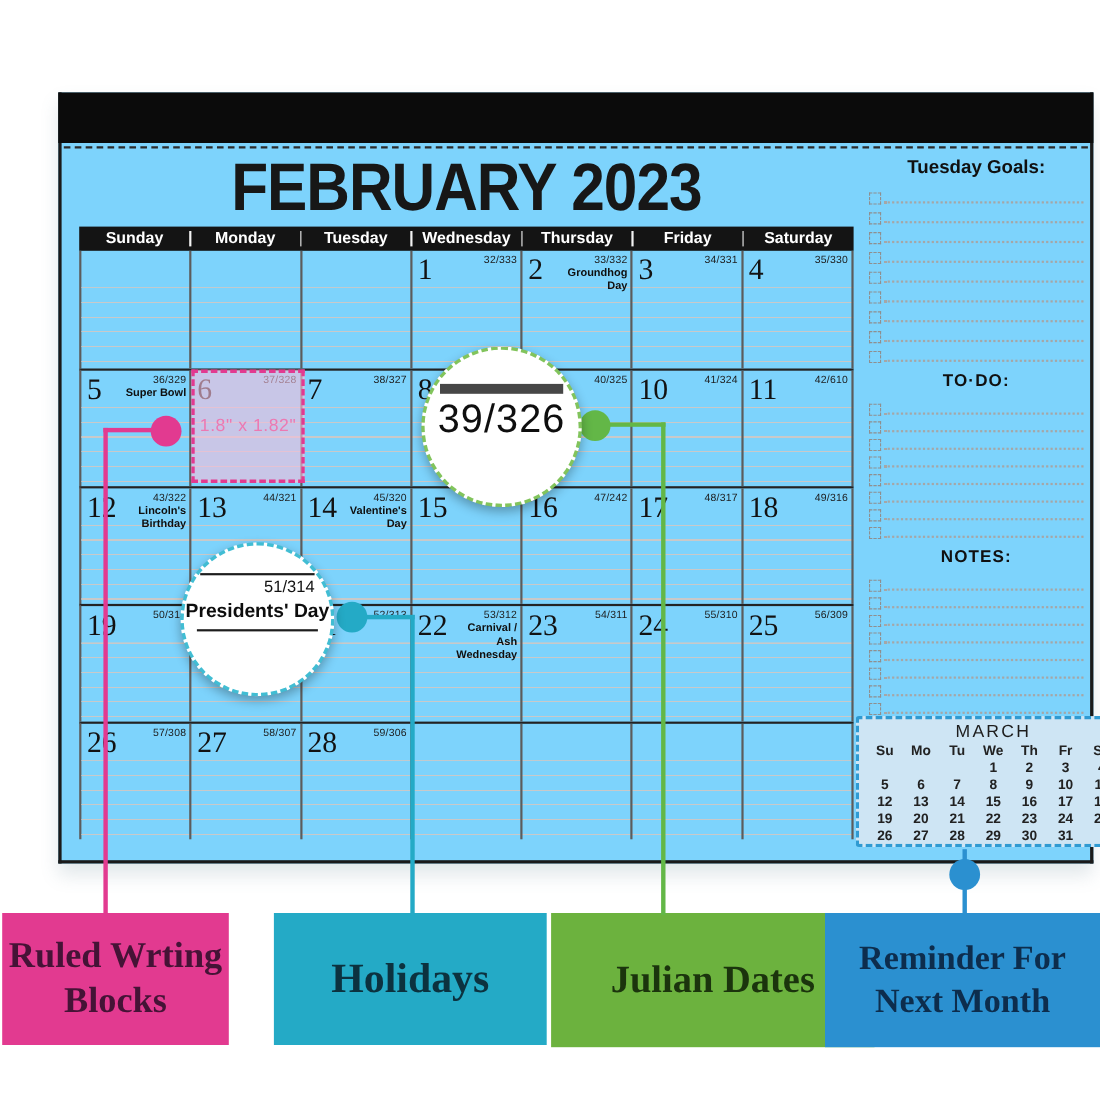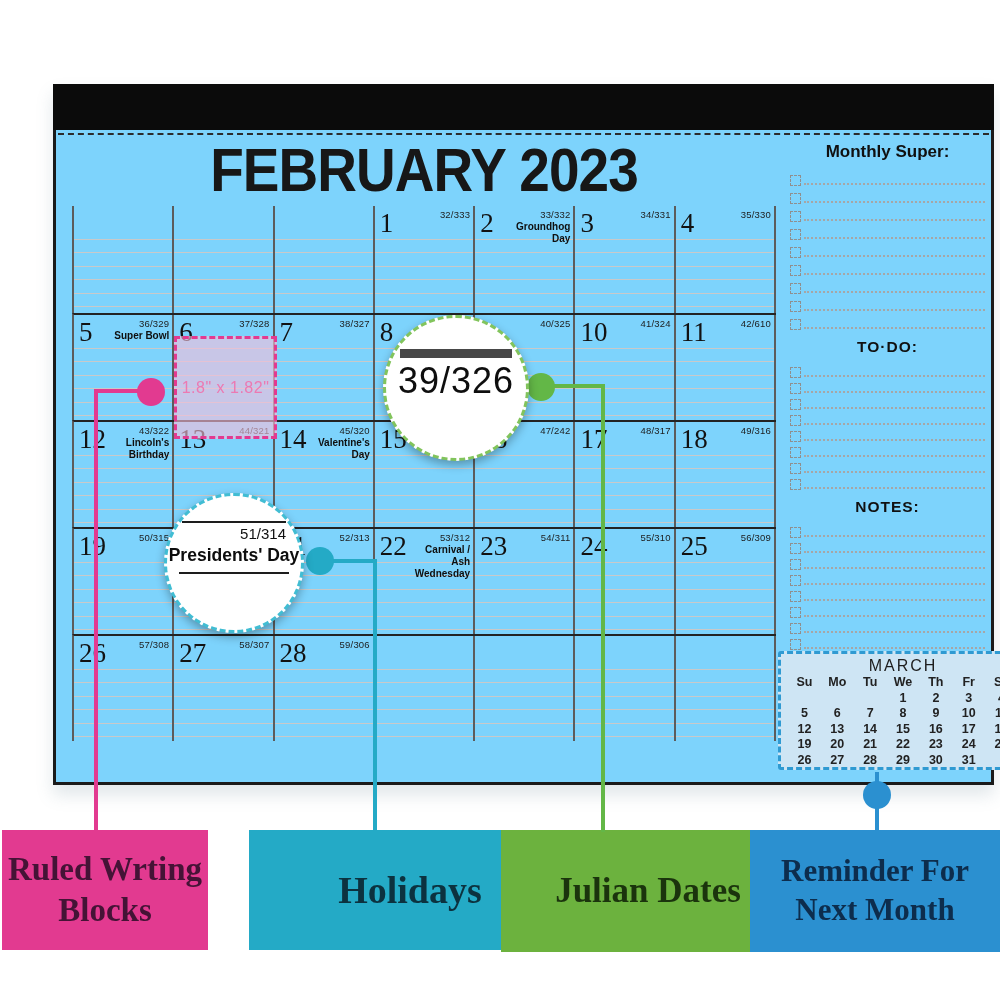--- a/index.html
+++ b/index.html
@@ -94,36 +94,45 @@
   .mag .tline1{width:104px;height:2px;background:#1d1d1d;margin-top:25px;}
   .mag .tjul{width:104px;text-align:right;font-size:15px;color:#111;margin-top:2px;}
   .mag .tname{font-size:17.5px;font-weight:bold;color:#0d0d0d;margin-top:3px;white-space:nowrap;}
   .mag .tline2{width:110px;height:2px;background:#1d1d1d;margin-top:6px;}
   
   .callout{
     position:absolute;top:830px;display:flex;align-items:center;justify-content:center;
     text-align:center;font-family:"Liberation Serif","DejaVu Serif",serif;font-weight:600;z-index:2;
   }
   .callout.c0{left:2px;width:206px;height:120px;font-size:33px;line-height:1.25;}
-  .callout.c1{left:249px;width:248px;height:120px;font-size:38px;padding-left:37px;}
+  .callout.c1{left:249px;width:248px;height:120px;font-size:38px;}
   .callout.c2{left:501px;width:294px;height:122px;font-size:35px;}
   .callout.c3{left:750px;width:250px;height:122px;font-size:31px;line-height:1.25;}
 </style>
 </head>
 <body>
 
 <div class="page">
   <div class="topbar">
     <div class="grommet left"></div>
     <div class="grommet right"></div>
   </div>
   <div class="dashline"></div>
   <div class="month-title">FEBRUARY 2023</div>
 
   <div class="grid">
+    <div class="dow-row" id="dow-row">
+        <div class="dow">Sunday</div>
+        <div class="dow">Monday</div>
+        <div class="dow">Tuesday</div>
+        <div class="dow">Wednesday</div>
+        <div class="dow">Thursday</div>
+        <div class="dow">Friday</div>
+        <div class="dow">Saturday</div>
+      </div>
     <div id="weeks">
         <div class="week-row">
           <div class="rules"></div>
           <div class="cell"></div>
           <div class="cell"></div>
           <div class="cell"></div>
           <div class="cell"><span class="daynum">1</span><span class="julian">32/333</span></div>
           <div class="cell"><span class="daynum">2</span><span class="julian">33/332</span><span class="holiday">Groundhog Day</span></div>
           <div class="cell"><span class="daynum">3</span><span class="julian">34/331</span></div>
           <div class="cell"><span class="daynum">4</span><span class="julian">35/330</span></div>
@@ -165,21 +174,21 @@
           <div class="cell"><span class="daynum">28</span><span class="julian">59/306</span></div>
           <div class="cell"></div>
           <div class="cell"></div>
           <div class="cell"></div>
           <div class="cell"></div>
         </div>
       </div>
   </div>
 
   <div class="sidebar" id="sidebar">
-      <div class="sb-head big">Monthly Super:</div>
+      <div class="sb-head big">Tuesday Goals:</div>
       <div class="sb-row h18">
         <span class="cb"></span>
         <span class="dots"></span>
       </div>
       <div class="sb-row h18">
         <span class="cb"></span>
         <span class="dots"></span>
       </div>
       <div class="sb-row h18">
         <span class="cb"></span>

